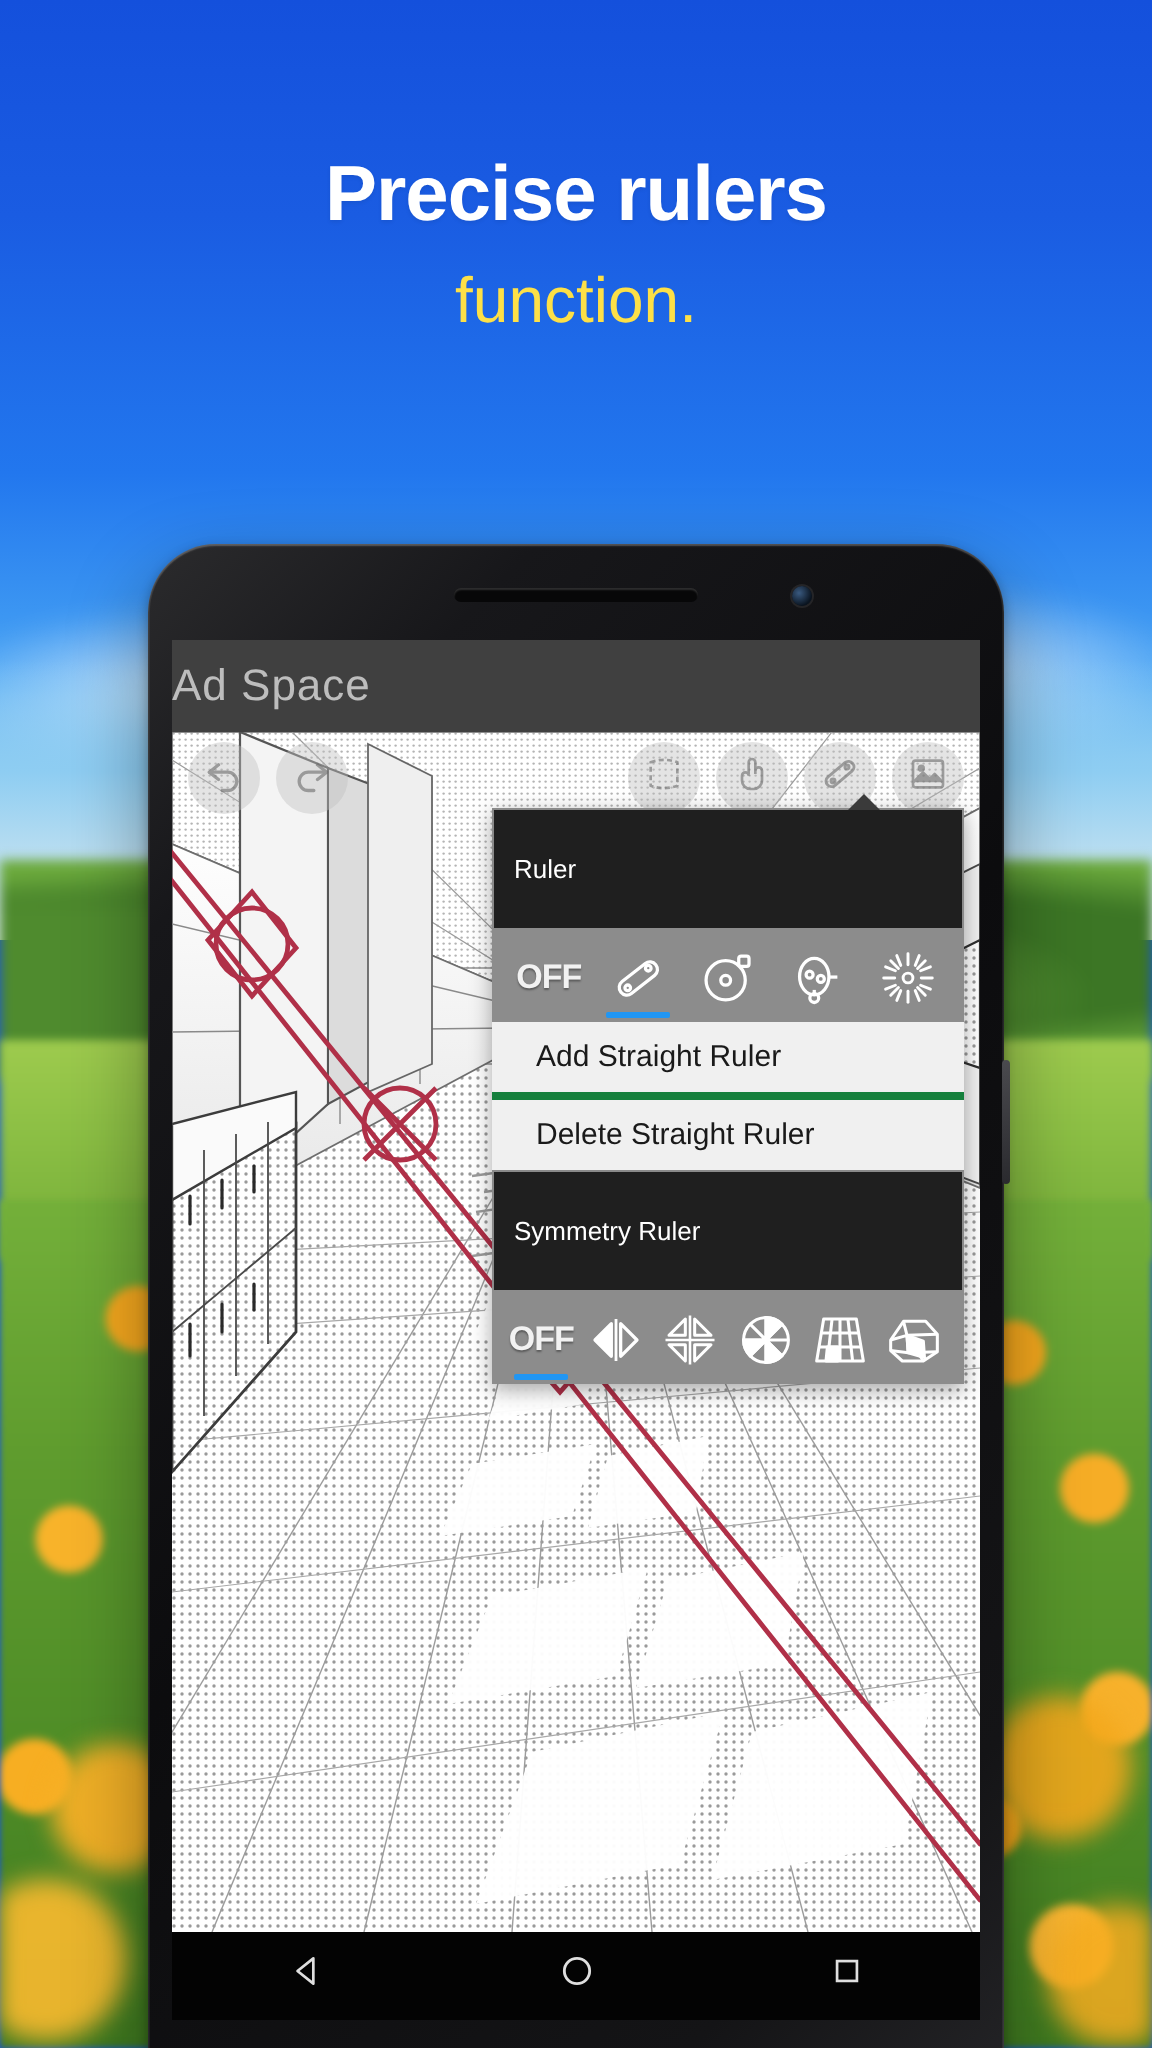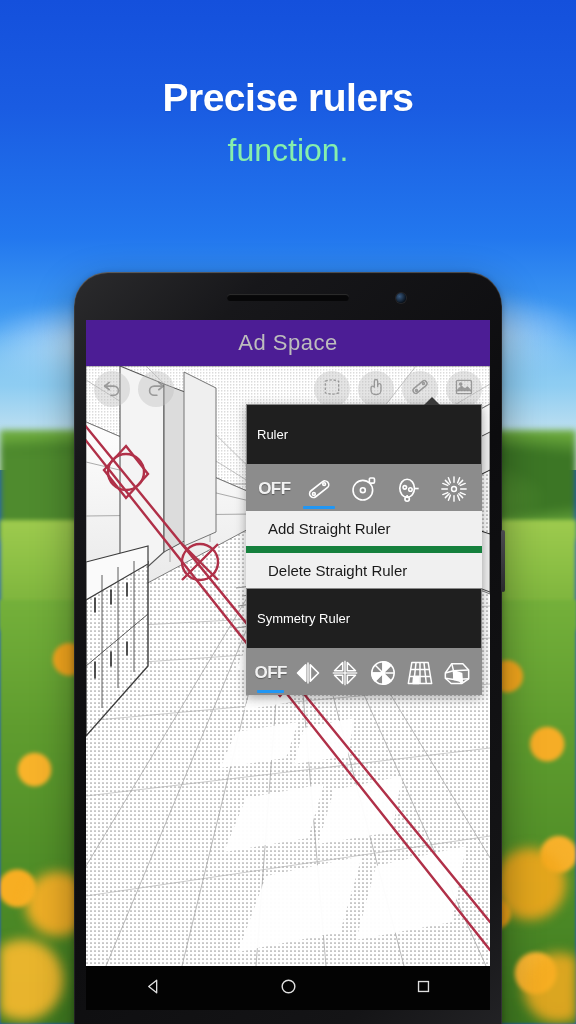--- a/index.html
+++ b/index.html
@@ -73,21 +73,21 @@
       radial-gradient(circle at 97% 82%, rgba(245,172,32,.85) 0 5%, rgba(245,172,32,0) 7%);
     filter:blur(5px);
   }
 
   
   .headline-wrap { position:absolute; left:0; right:0; top:76px; text-align:center; z-index:5; }
   .headline {
     color:#ffffff; font-size:39px; font-weight:bold; letter-spacing:-0.5px;
     text-shadow:0 1px 2px rgba(0,0,0,.08);
   }
-  .subline { color:#86efac; font-size:32px; margin-top:12px; font-weight:normal; }
+  .subline { color:#fde047; font-size:32px; margin-top:12px; font-weight:normal; }
 
   
   .phone {
     position:absolute; left:74px; top:272px; width:428px; height:790px;
     background:linear-gradient(135deg,#2b2b2d 0%,#17171a 16%,#0c0c0e 48%,#141416 84%,#252528 100%);
     border-radius:34px 34px 8px 8px;
     box-shadow:0 16px 40px rgba(0,0,0,.38), 0 2px 6px rgba(0,0,0,.3);
     z-index:6;
     padding:48px 12px 0 12px;
   }
@@ -111,21 +111,21 @@
   }
 
   
   .screen {
     position:relative; width:404px; height:690px; overflow:hidden;
     background:#ffffff;
   }
 
   
   .ad-banner {
-    height:46px; background:#4c1d95; display:flex; align-items:center; justify-content:center;
+    height:46px; background:#404040; display:flex; align-items:center; justify-content:flex-start;
     position:relative; z-index:4;
   }
   .ad-text { color:#bdbdbd; font-size:22px; letter-spacing:.5px; }
 
   
   .canvas-area { position:absolute; left:0; right:0; top:46px; bottom:44px; overflow:hidden; background:#fff; }
 
   
   .toolbar {
     position:absolute; left:0; right:0; top:46px; height:46px; z-index:5;
@@ -174,21 +174,21 @@
     color:#f2f2f2; font-size:17px; font-weight:bold; letter-spacing:-.5px;
     text-shadow:0 1px 1px rgba(0,0,0,.35);
   }
   .sel-bar {
     position:absolute; bottom:-2px; left:14%; right:14%; height:3px; background:#2196f3;
     border-radius:1px;
   }
   .menu-list { background:#f0f0f0; }
   .menu-item {
     padding:9px 22px; font-size:15px; color:#1a1a1a;
-    border-bottom:7px solid #15803d;
+    border-bottom:4px solid #15803d;
   }
   .menu-item:last-child { border-bottom:none; }
 </style>
 </head>
 <body>
 
 <div class="promo-bg">
   <div class="sky"></div>
   <div class="cloud c1"></div>
   <div class="cloud c2"></div>

